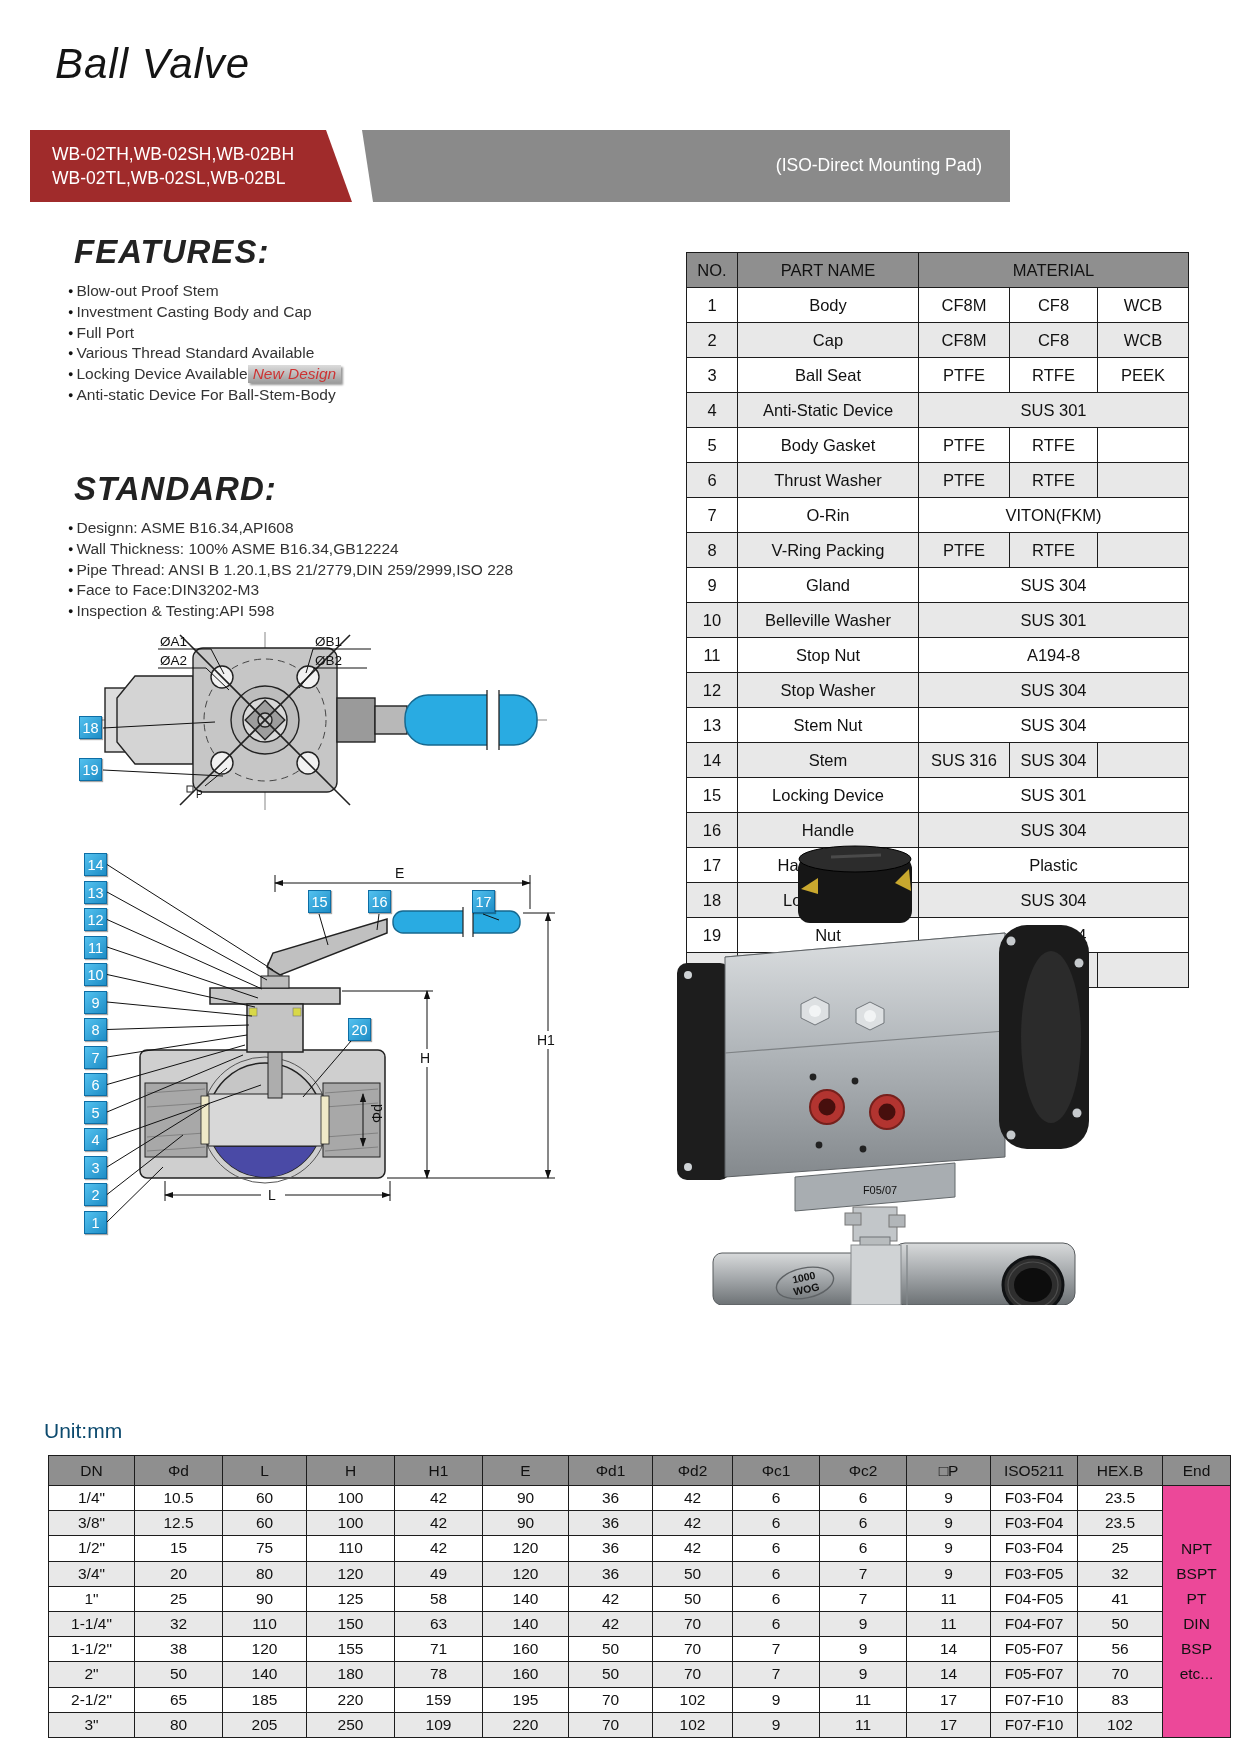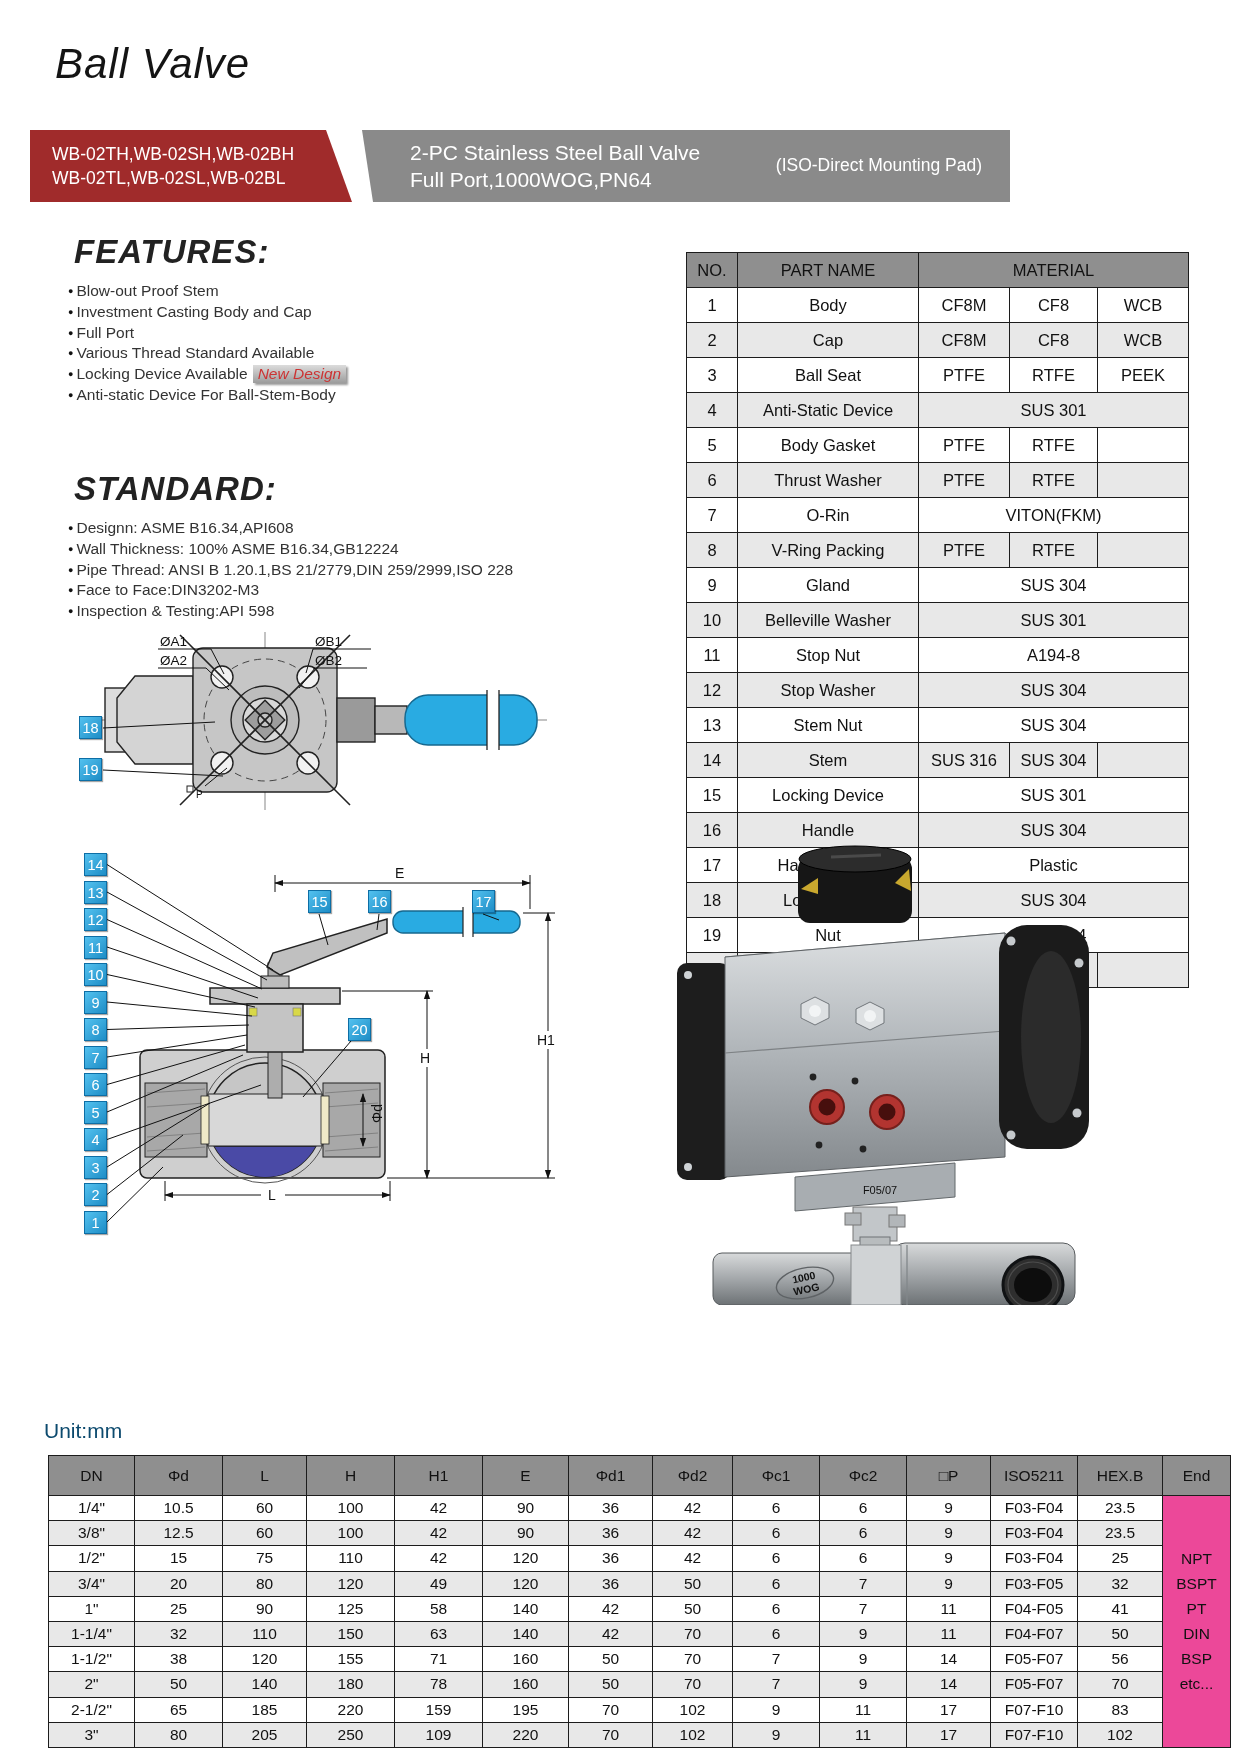--- a/index.html
+++ b/index.html
@@ -16,57 +16,53 @@
   #banner-gray{left:362px;top:130px;width:648px;height:72px;background:#8a8a8a;
                clip-path:polygon(0 0,100% 0,100% 100%,11px 100%);color:#fff;}
   #banner-gray .plines{position:absolute;left:48px;top:9px;font-size:21px;line-height:27px;}
   #banner-gray .pnote{position:absolute;right:28px;top:25px;font-size:17.5px;}
   
   .sec h2{margin:0 0 10px 6px;font-size:33px;font-style:italic;font-weight:600;color:#222;letter-spacing:1px;}
   .sec ul{list-style:none;margin:0;padding:0;font-size:15.5px;line-height:19.8px;color:#333;}
   .sec li .blt{font-size:9px;vertical-align:2px;margin-right:3px;color:#111;}
   #features{left:68px;top:233px;width:520px;}
   #standard{left:68px;top:470px;width:560px;}
-  .new-design{font-style:italic;color:#c33;margin-left:5px;padding:0 5px 1px 5px;
+  .new-design{font-style:italic;color:#c33;padding:0 5px 1px 5px;
               background:linear-gradient(180deg,#dcdcdc,#9c9c9c);box-shadow:1.5px 1.5px 2px #999;}
   
   table{border-collapse:collapse;table-layout:fixed;}
   th,td{border:1.5px solid #1c1c1c;text-align:center;padding:0;overflow:hidden;
         white-space:nowrap;font-weight:normal;color:#111;}
   tr.alt td{background:#e8e8e8;}
   th{background:#8f8f8f;}
   #parts-wrap{left:686px;top:252px;}
   #parts-table{width:502px;font-size:16.5px;}
   #parts-table tr{height:35px;}
   #dim-wrap{left:48px;top:1455px;}
   #dim-table{width:1182px;font-size:15.5px;}
-  #dim-table thead tr{height:40px;}
+  #dim-table thead tr{height:30px;}
   #dim-table tbody tr{height:25.2px;}
   #dim-table td.end-cell{background:#ec4899;line-height:25px;vertical-align:middle;}
   #unit-label{left:44px;top:1419px;font-size:21px;color:#0c4a6e;}
   
   .co{position:absolute;width:23px;height:23px;box-sizing:border-box;text-align:center;
       line-height:22px;font-size:14.5px;color:#fff;background:linear-gradient(135deg,#53c1ef,#1e8dc6);
       border:1px solid #0d6ea5;box-shadow:1px 1px 1px rgba(0,0,0,.35);}
   svg text{font-family:"Liberation Sans","DejaVu Sans",sans-serif;fill:#111;}
 </style>
 </head>
 <body>
 
 <div class="abs" id="page-title">Ball Valve</div>
 
 <div class="abs" id="banner-red">
   <div>WB-02TH,WB-02SH,WB-02BH</div>
   <div>WB-02TL,WB-02SL,WB-02BL</div>
 </div>
 <div class="abs" id="banner-gray">
-  <div class="plines">
-    <div>2-PC Stainless Steel Ball Valve</div>
-    <div>Full Port,1000WOG,PN64</div>
-  </div>
   <div class="pnote">(ISO-Direct Mounting Pad)</div>
 </div>
 
 <div class="abs sec" id="features">
   <h2>FEATURES:</h2>
   <ul id="features-list">
       <li><span class="blt">●</span>Blow-out Proof Stem</li>
       <li><span class="blt">●</span>Investment Casting Body and Cap</li>
       <li><span class="blt">●</span>Full Port</li>
       <li><span class="blt">●</span>Various Thread  Standard Available</li>

